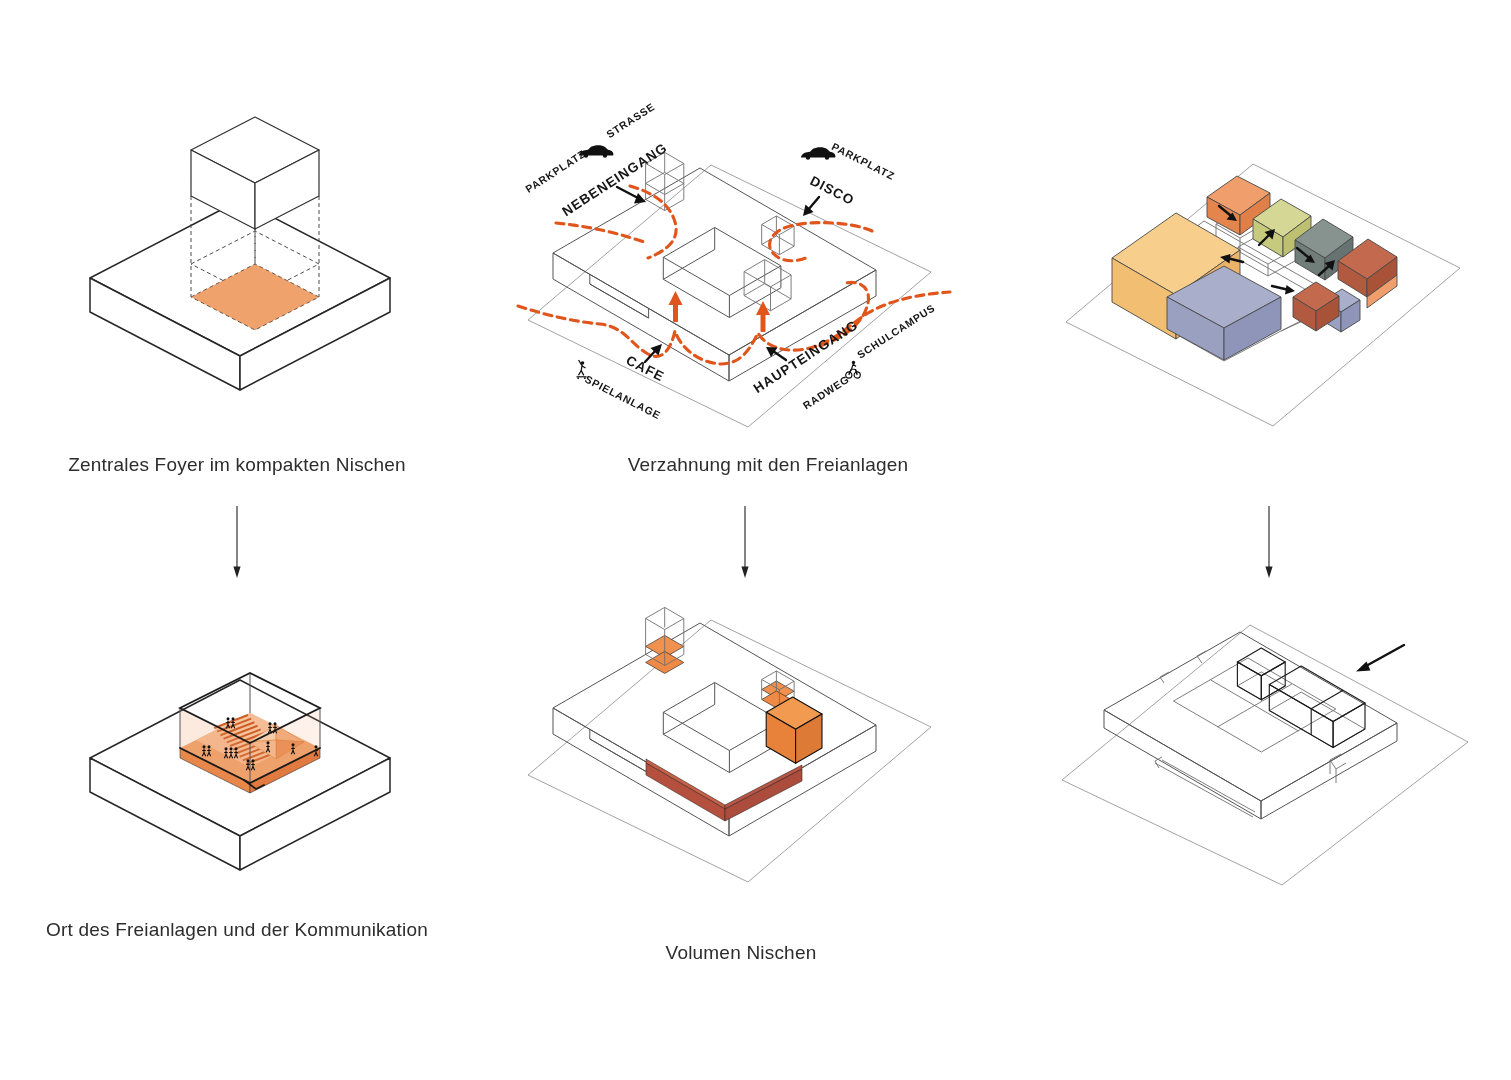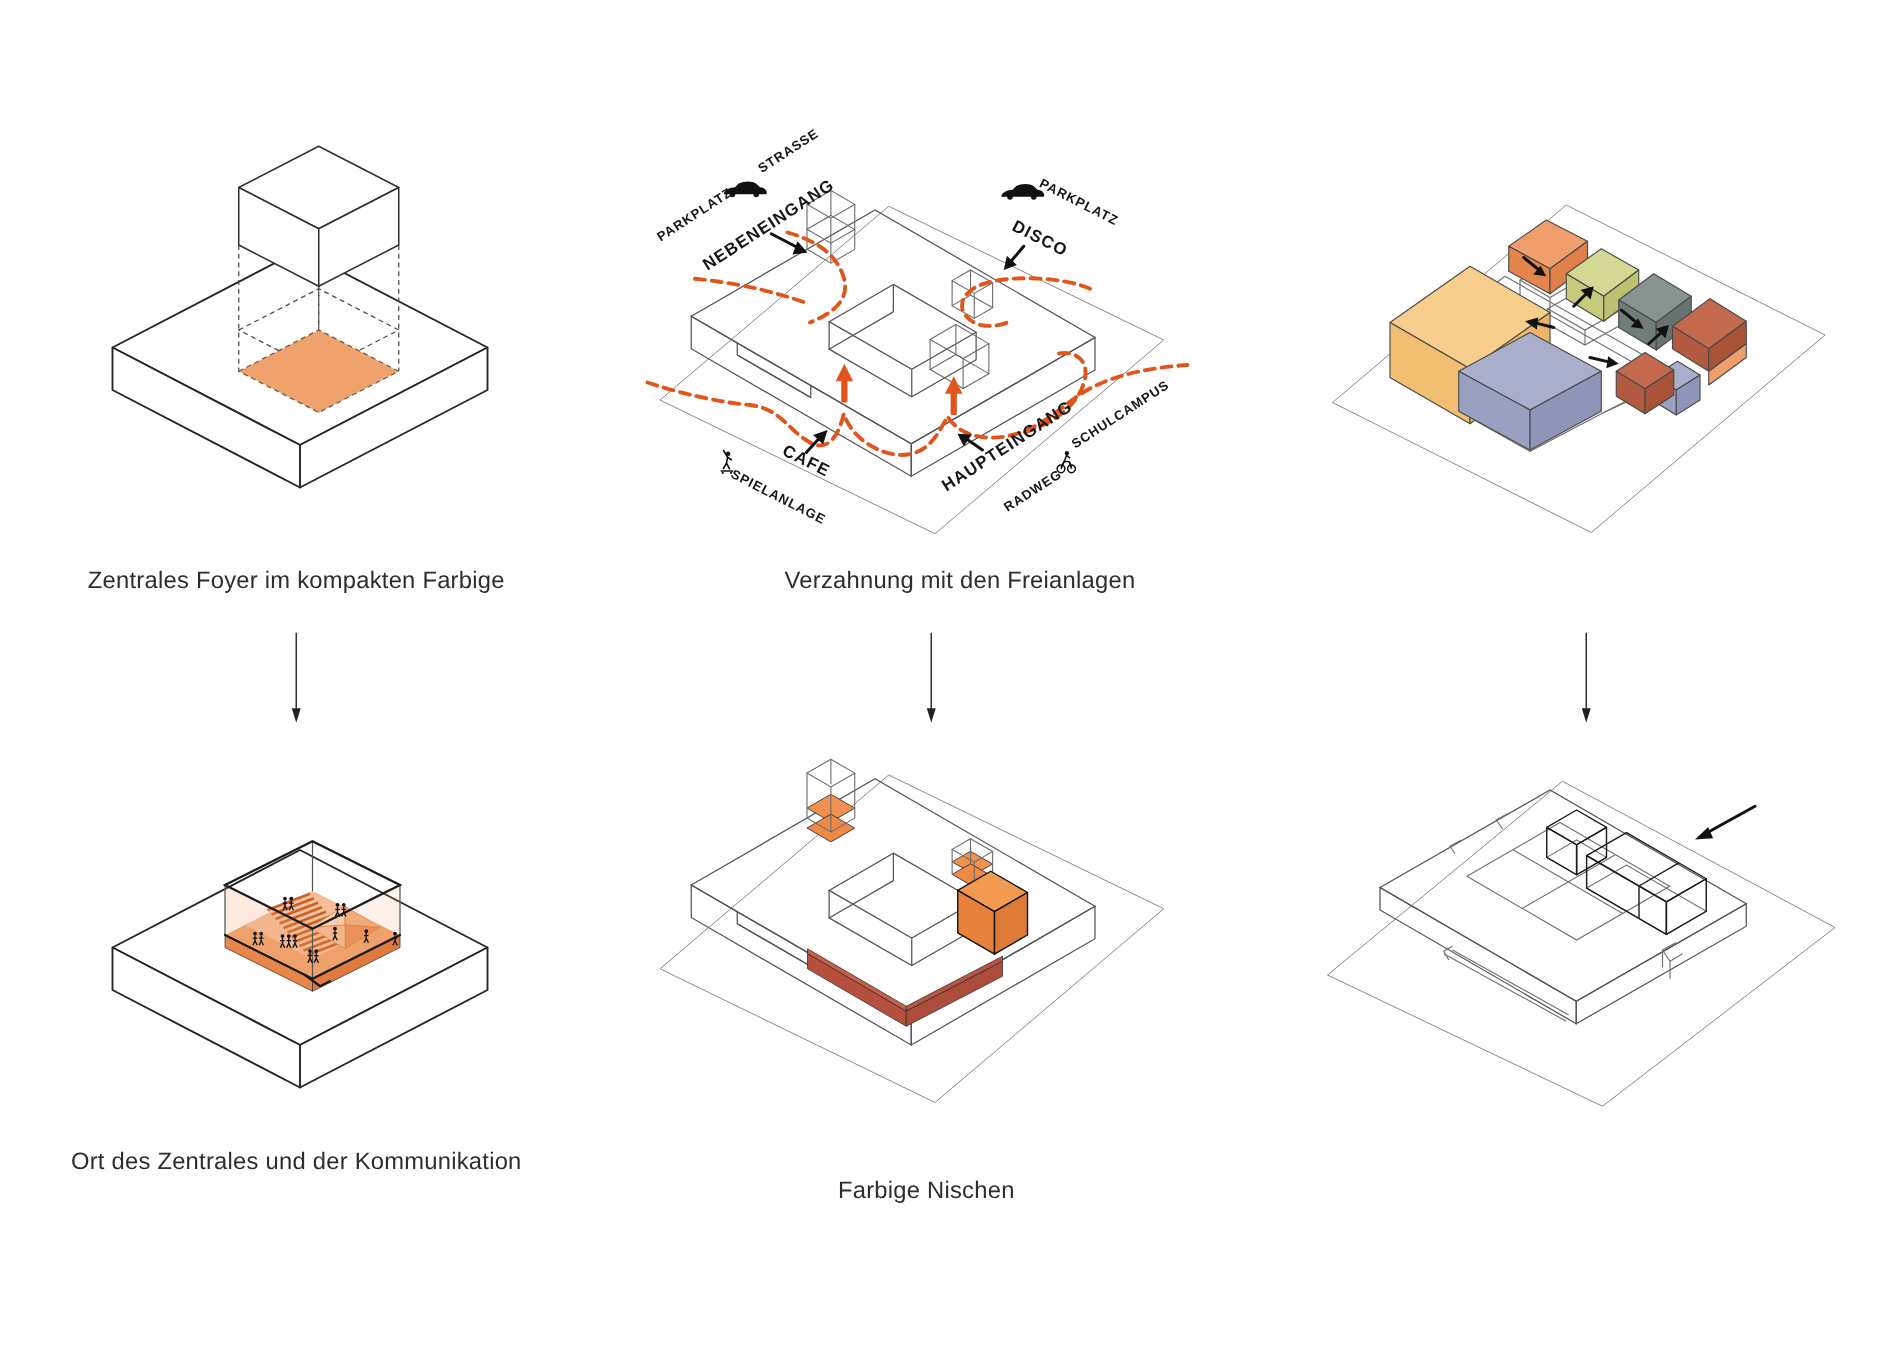--- a/index.html
+++ b/index.html
@@ -406,26 +406,26 @@
       <polygon fill="rgba(226,120,52,0.75)" class="edge" points="1333.1,721.5 1365,703 1365,729 1333.1,747.5"></polygon>
       <line class="edge" x1="1343.1" y1="690.3" x2="1311.2" y2="708.8"></line>
       <line class="edge" x1="1311.2" y1="708.8" x2="1311.2" y2="734.8"></line>
     </g>
     <g>
       <line class="blk" x1="1404" y1="645" x2="1366" y2="666"></line>
       <polygon fill="#111" points="1356,671.5 1366.5,661.5 1370.5,670.5"></polygon>
     </g>
   </svg>
 
-  <div class="caption" style="left:37px;top:452px">Zentrales Foyer im kompakten Farbige</div>
+  <div class="caption" style="left:37px;top:452px">Zentrales Foyer im kompakten Nischen</div>
   <div class="caption" style="left:568px;top:452px">Verzahnung mit den Freianlagen</div>
   <div class="caption" style="left:37px;top:917px">
-    <div>Ort des Zentrales und der Kommunikation</div>
+    <div>Ort des Freianlagen und der Kommunikation</div>
   </div>
-  <div class="caption" style="left:541px;top:940px">Farbige Nischen</div>
+  <div class="caption" style="left:541px;top:940px">Volumen Nischen</div>
   <div class="caption" style="left:1087px;top:940px"></div>
 
   <svg class="flow-arrow" style="left:230px;top:506px" width="16" height="76" viewBox="0 0 16 76">
     <line x1="7" y1="0" x2="7" y2="62" stroke="#333" stroke-width="1.2"></line>
     <polygon points="7,72 3.4,60.5 10.6,60.5" fill="#222"></polygon>
   </svg>
   <svg class="flow-arrow" style="left:738px;top:506px" width="16" height="76" viewBox="0 0 16 76">
     <line x1="7" y1="0" x2="7" y2="62" stroke="#333" stroke-width="1.2"></line>
     <polygon points="7,72 3.4,60.5 10.6,60.5" fill="#222"></polygon>
   </svg>

